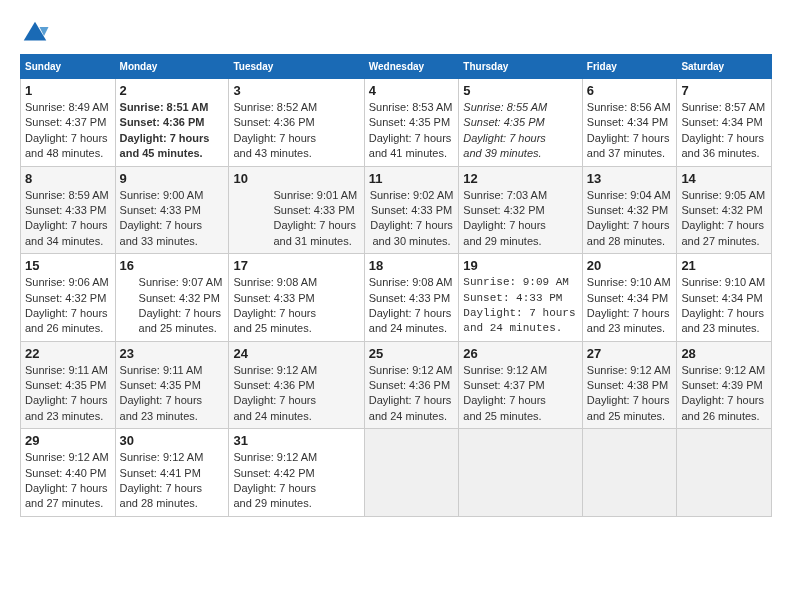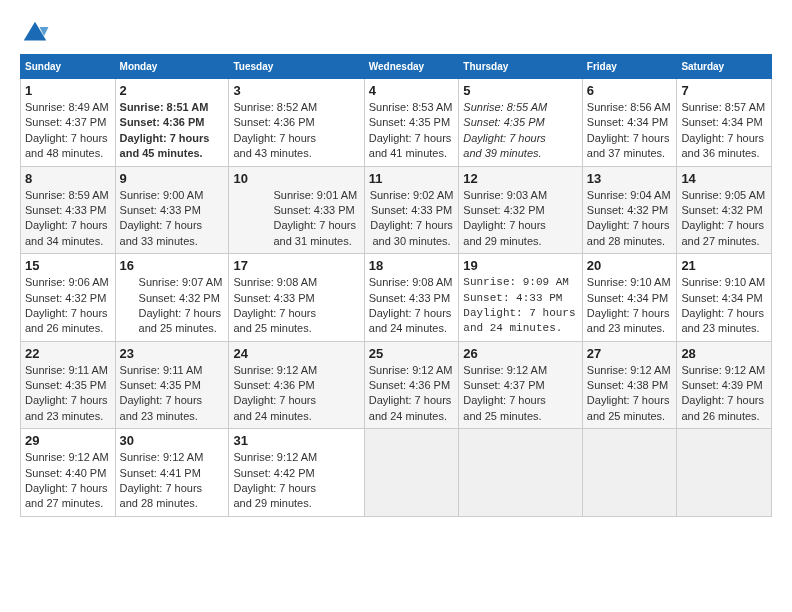--- a/index.html
+++ b/index.html
@@ -200,21 +200,21 @@
           </td>
           <td>
             <span class="day-num">11</span>
             <div class="day-info" style="white-space: pre-line; text-align: center;">Sunrise: 9:02 AM
 Sunset: 4:33 PM
 Daylight: 7 hours
 and 30 minutes.</div>
           </td>
           <td>
             <span class="day-num">12</span>
-            <div class="day-info" style="white-space: pre-line;">Sunrise: 9:03 AM
+            <div class="day-info" style="white-space: pre-line;">Sunrise: 7:03 AM
 Sunset: 4:32 PM
 Daylight: 7 hours
 and 29 minutes.</div>
           </td>
           <td>
             <span class="day-num">13</span>
             <div class="day-info" style="white-space: pre-line;">Sunrise: 9:04 AM
 Sunset: 4:32 PM
 Daylight: 7 hours
 and 28 minutes.</div>

